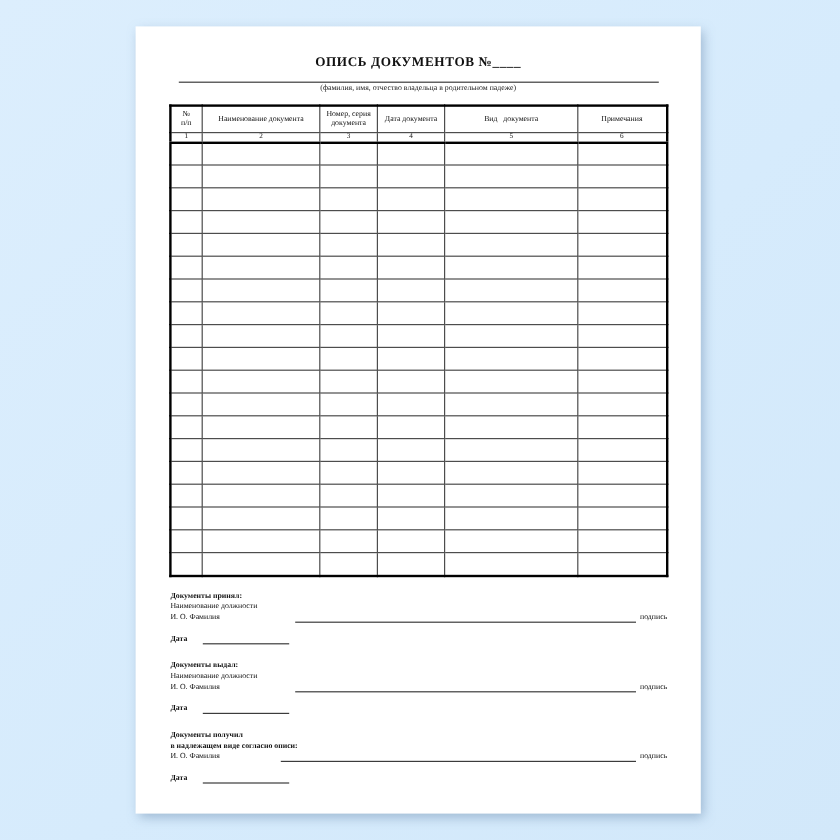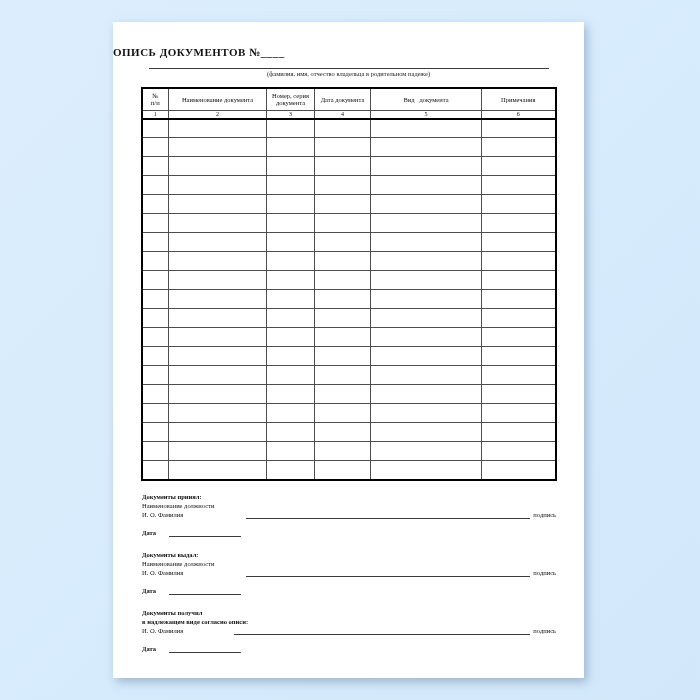--- a/index.html
+++ b/index.html
@@ -16,20 +16,21 @@
   .paper {
     position: absolute;
     left: 113px; top: 22px;
     width: 471px; height: 656px;
     background: #ffffff;
     box-shadow: 3px 4px 9px rgba(110, 140, 175, 0.55);
     color: #1b1b1b;
   }
   .doc-title {
     padding-top: 25px;
+    text-align: center;
     font-size: 11px;
     font-weight: bold;
     letter-spacing: 0.5px;
     line-height: 11px;
     color: #111111;
   }
   .owner-line {
     margin: 10px auto 0 auto;
     width: 400px;
     border-bottom: 1px solid #3c3c3c;

